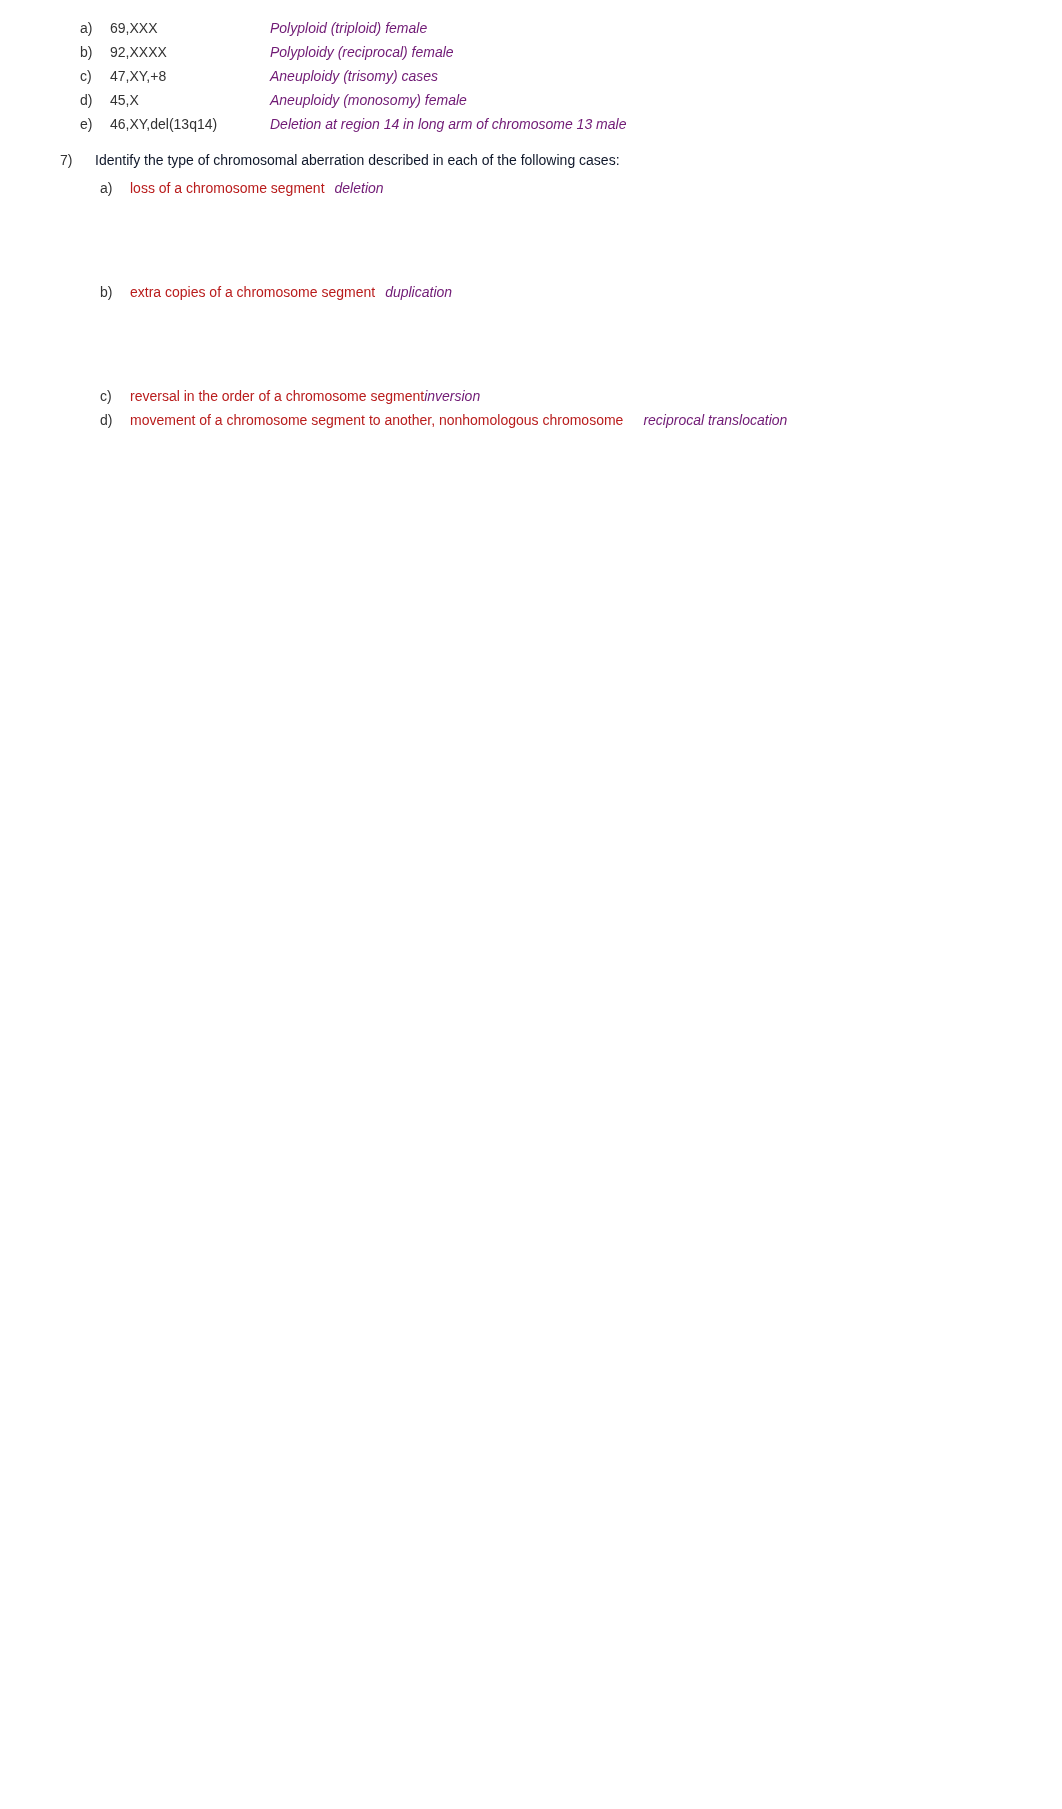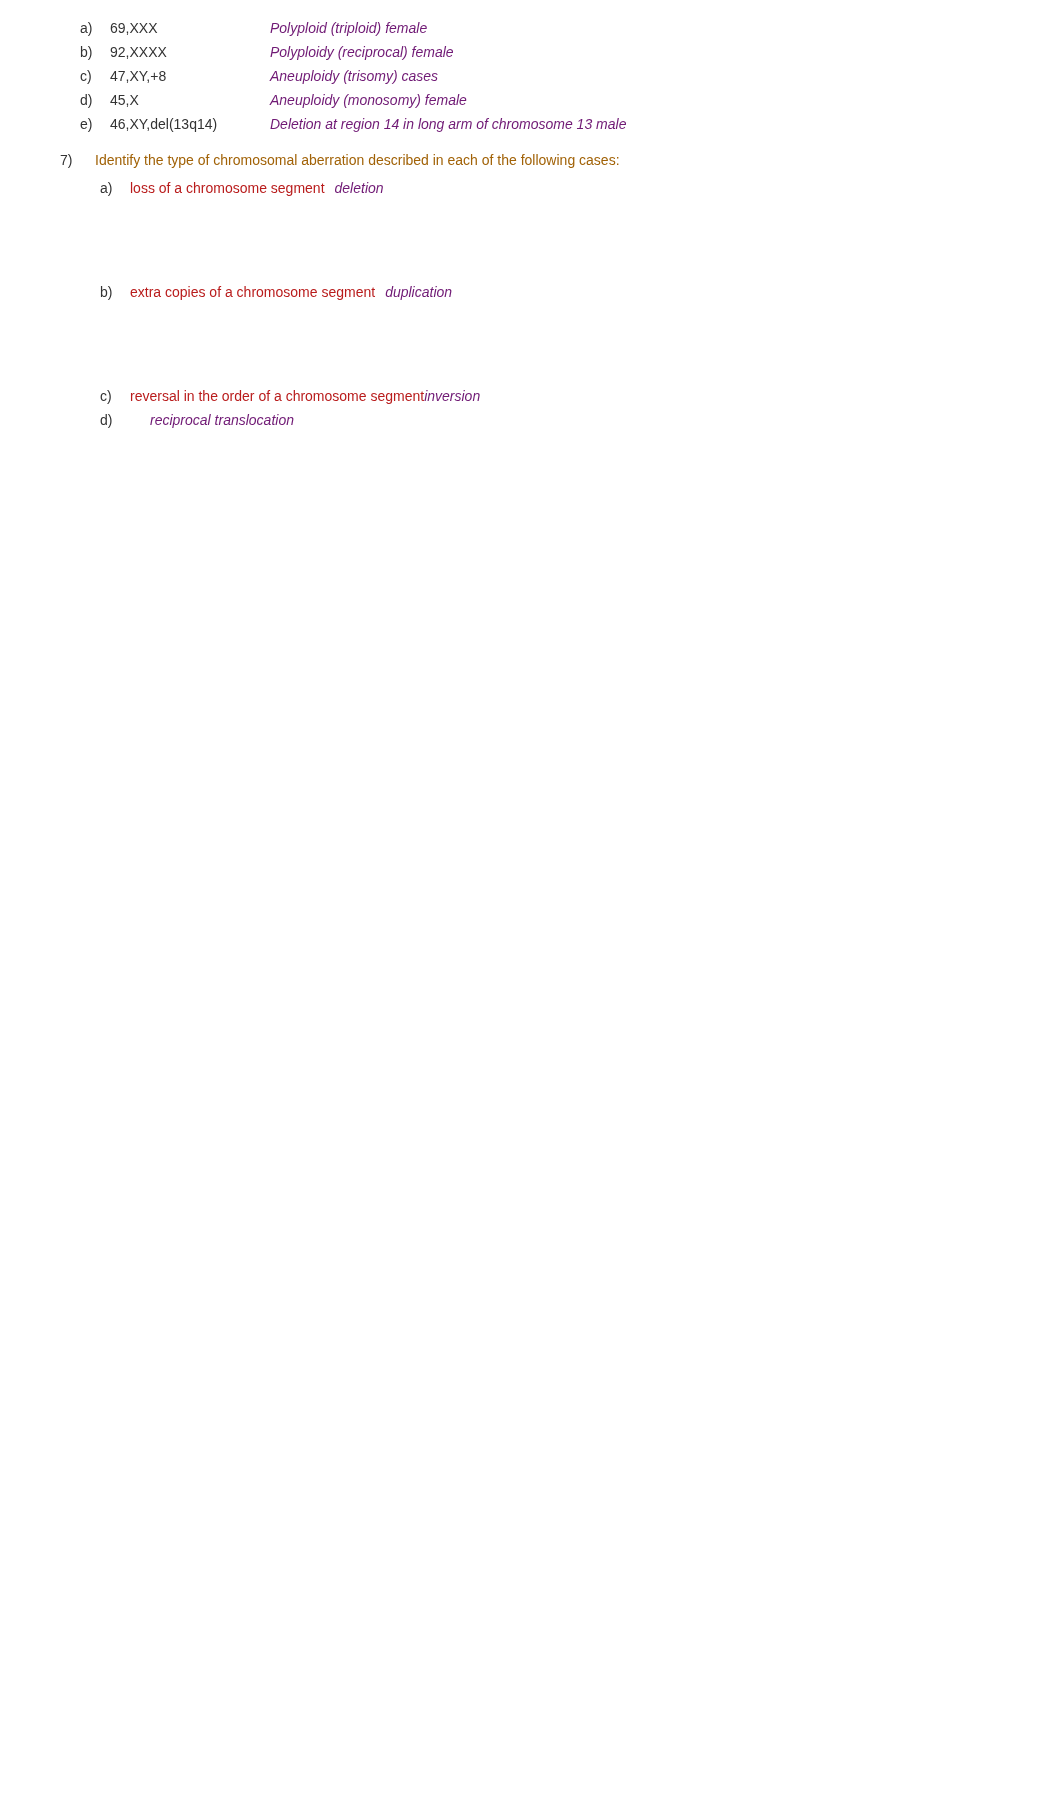--- a/index.html
+++ b/index.html
@@ -50,21 +50,21 @@
       align-items: flex-start;
       margin-bottom: 12px;
     }
 
     .question-number {
       min-width: 35px;
       color: #333;
     }
 
     .question-text {
-      color: #a16207;
+      color: #0f172a;
       text-align: right;
     }
 
     .sub-question {
       margin-left: 40px;
       margin-bottom: 8px;
     }
 
     .sub-question-row {
       display: flex;
@@ -146,16 +146,17 @@
     <div class="sub-question-row">
       <span class="sub-label">c)</span>
       <span class="sub-text">reversal in the order of a chromosome segment</span>
       <span style="" class="answer">inversion</span>
     </div>
   </div>
 
   <div class="sub-question">
     <div class="sub-question-row">
       <span class="sub-label">d)</span>
+      <span class="sub-text">movement of a chromosome segment to another, nonhomologous chromosome</span>
       <span style="margin-left: 20px;" class="answer">reciprocal translocation</span>
     </div>
   </div>
 </div>
 
 </body></html>

